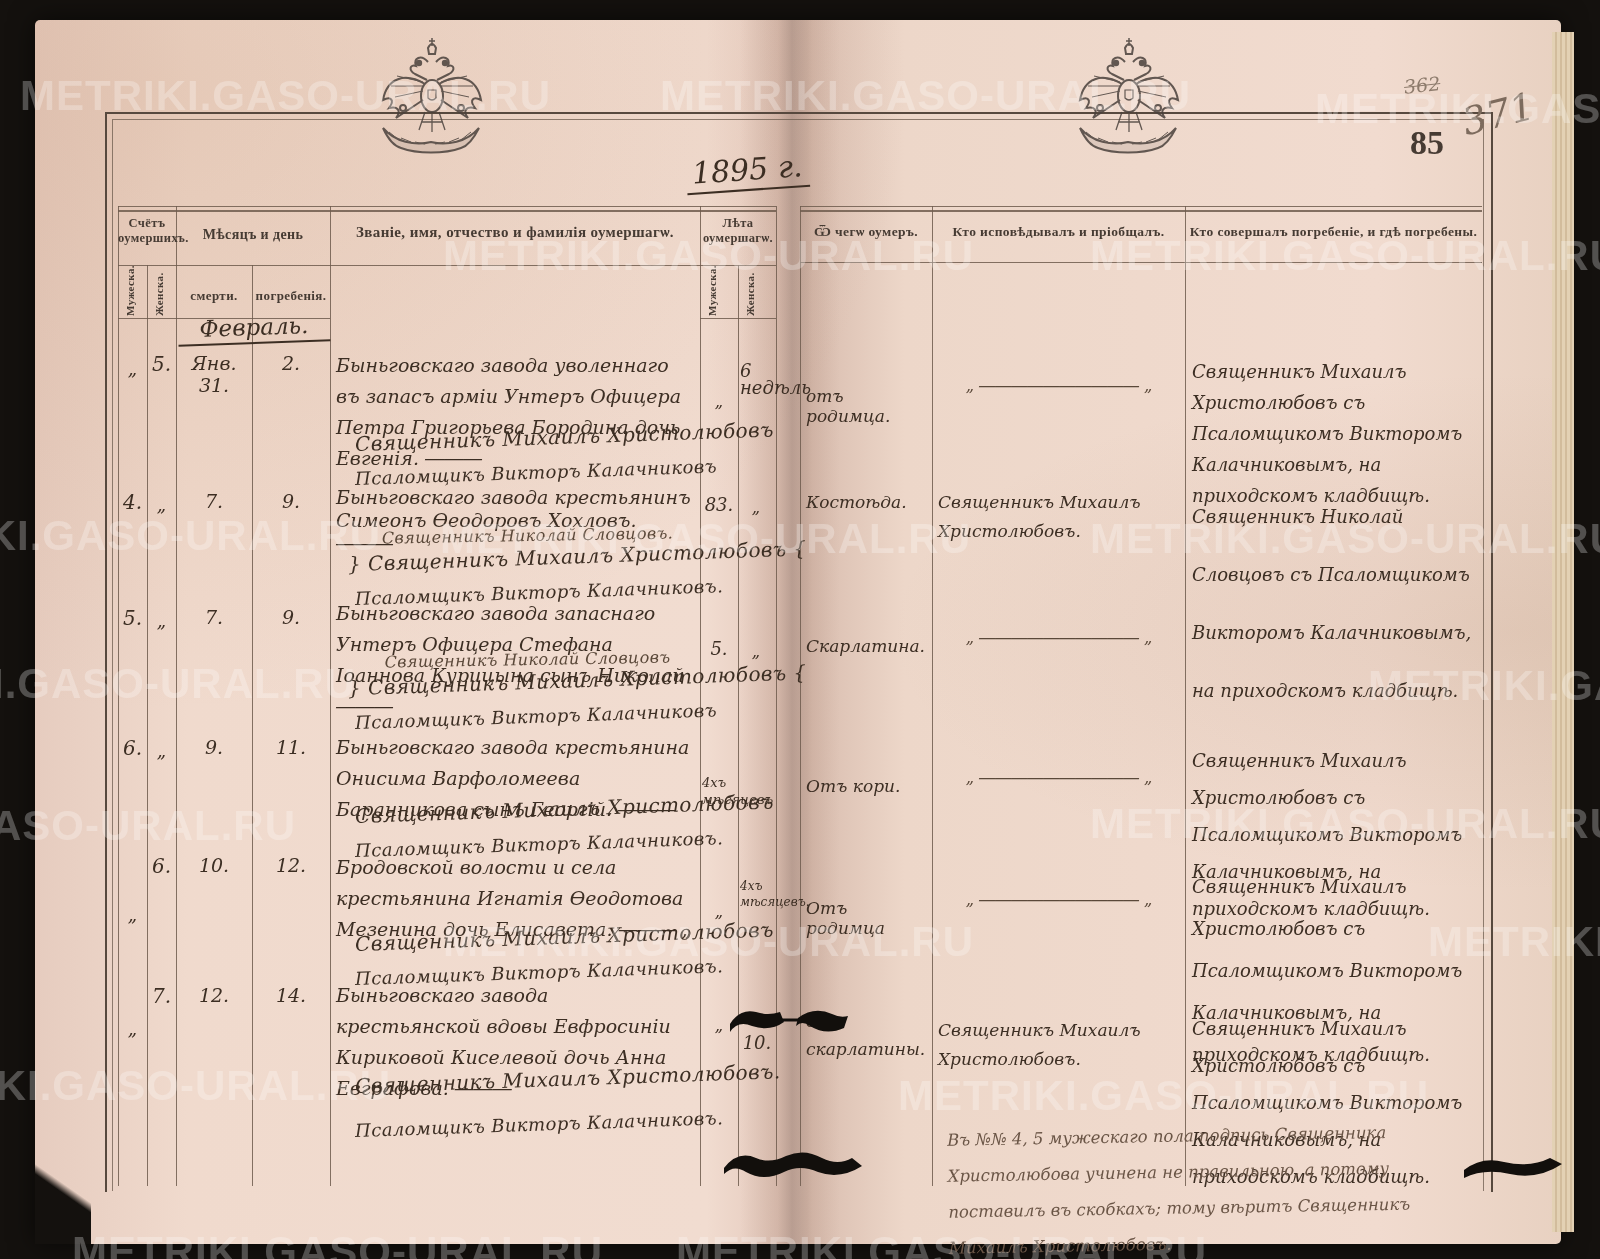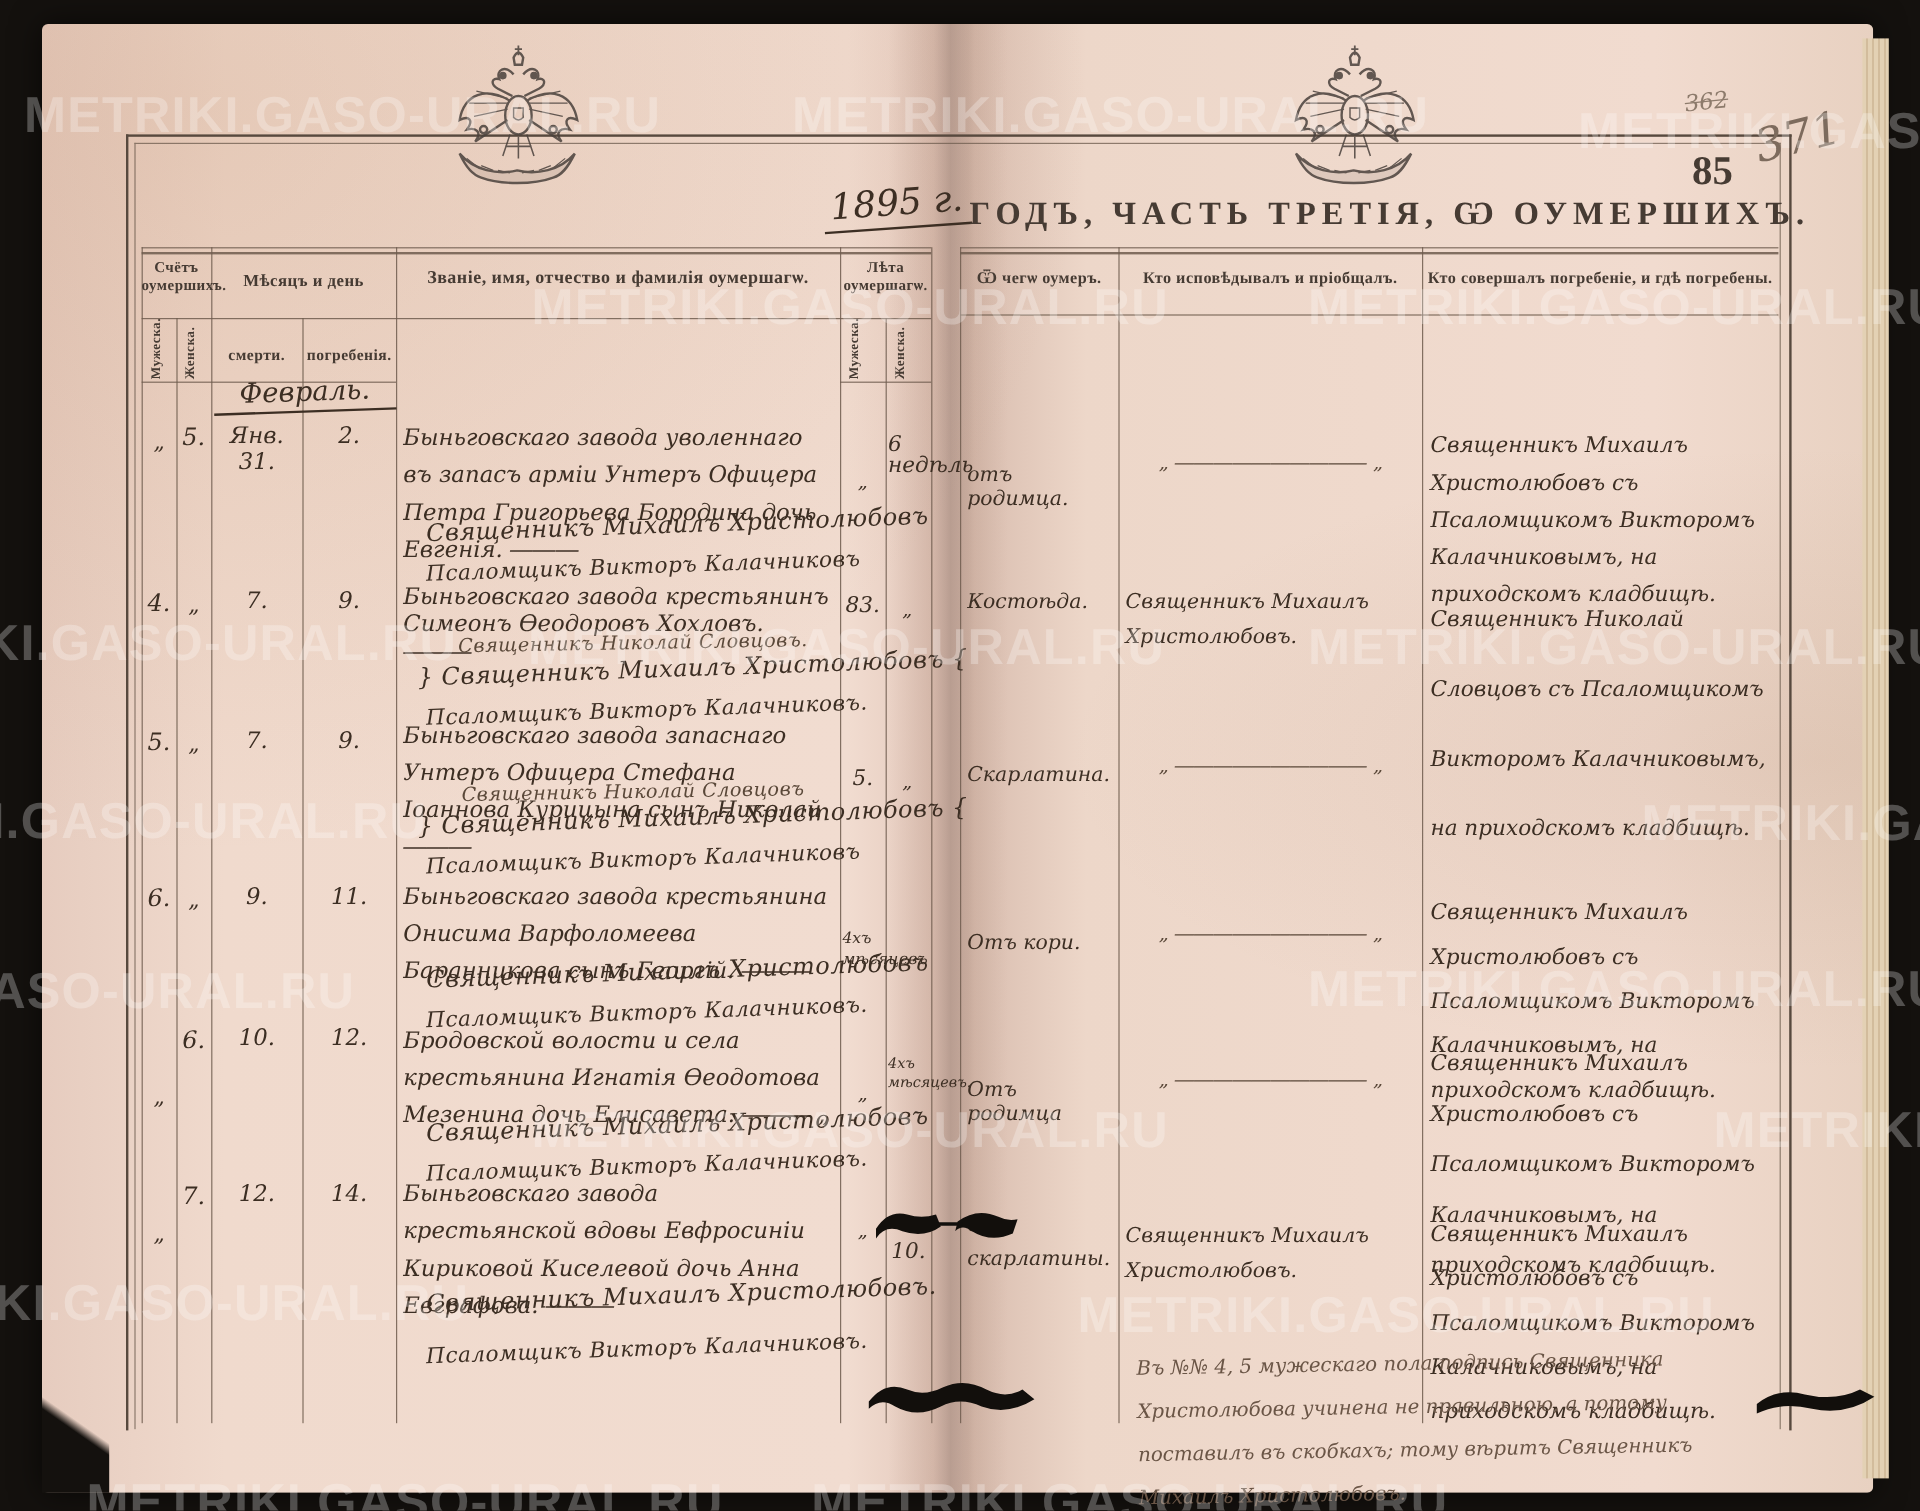--- a/index.html
+++ b/index.html
@@ -91,21 +91,20 @@
       <path d="M8,92 C20,106 40,110 56,106 C72,110 92,106 104,92 C98,104 93,110 86,112 C70,118 42,118 26,112 C19,110 13,103 8,92 z" fill="#4a413c" fill-opacity=".12"></path>
       <path d="M14,96 l10,8 M26,102 l10,4 M40,106 l10,2 M96,96 l-10,8 M84,102 l-10,4 M70,106 l-10,2" stroke-width="1"></path>
     </svg>
   </div>
 
   <span class="hw" style="left:1404px;top:74px;font-size:19px;color:#8d7b6c;text-decoration:line-through;transform:rotate(-6deg);">362</span>
   <span class="print" style="left:1410px;top:124px;font-size:34px;font-weight:bold;">85</span>
   <span class="hw" style="left:1462px;top:92px;font-size:38px;color:#7d6b5d;transform:rotate(-14deg);">371</span>
 
   <span class="hw" style="left:686px;top:152px;font-size:30px;border-bottom:2px solid #3c2e23;transform:rotate(-4deg);padding:0 6px 2px;">1895 г.</span>
-  <span class="print title" style="left:808px;top:163px;">ГОДЪ, ЧАСТЬ ТРЕТІЯ, Ѡ ОУМЕРШИХЪ.</span>
 
   <div class="hline" style="left:118px;top:206px;width:658px;"></div>
   <div class="hline" style="left:118px;top:210px;width:658px;height:2px;"></div>
   <div class="hline" style="left:800px;top:206px;width:682px;"></div>
   <div class="hline" style="left:800px;top:210px;width:682px;height:2px;"></div>
   <div class="hline" style="left:118px;top:265px;width:658px;"></div>
   <div class="hline" style="left:800px;top:262px;width:682px;"></div>
   <div class="hline" style="left:118px;top:318px;width:212px;"></div>
   <div class="hline" style="left:700px;top:318px;width:76px;"></div>
 

